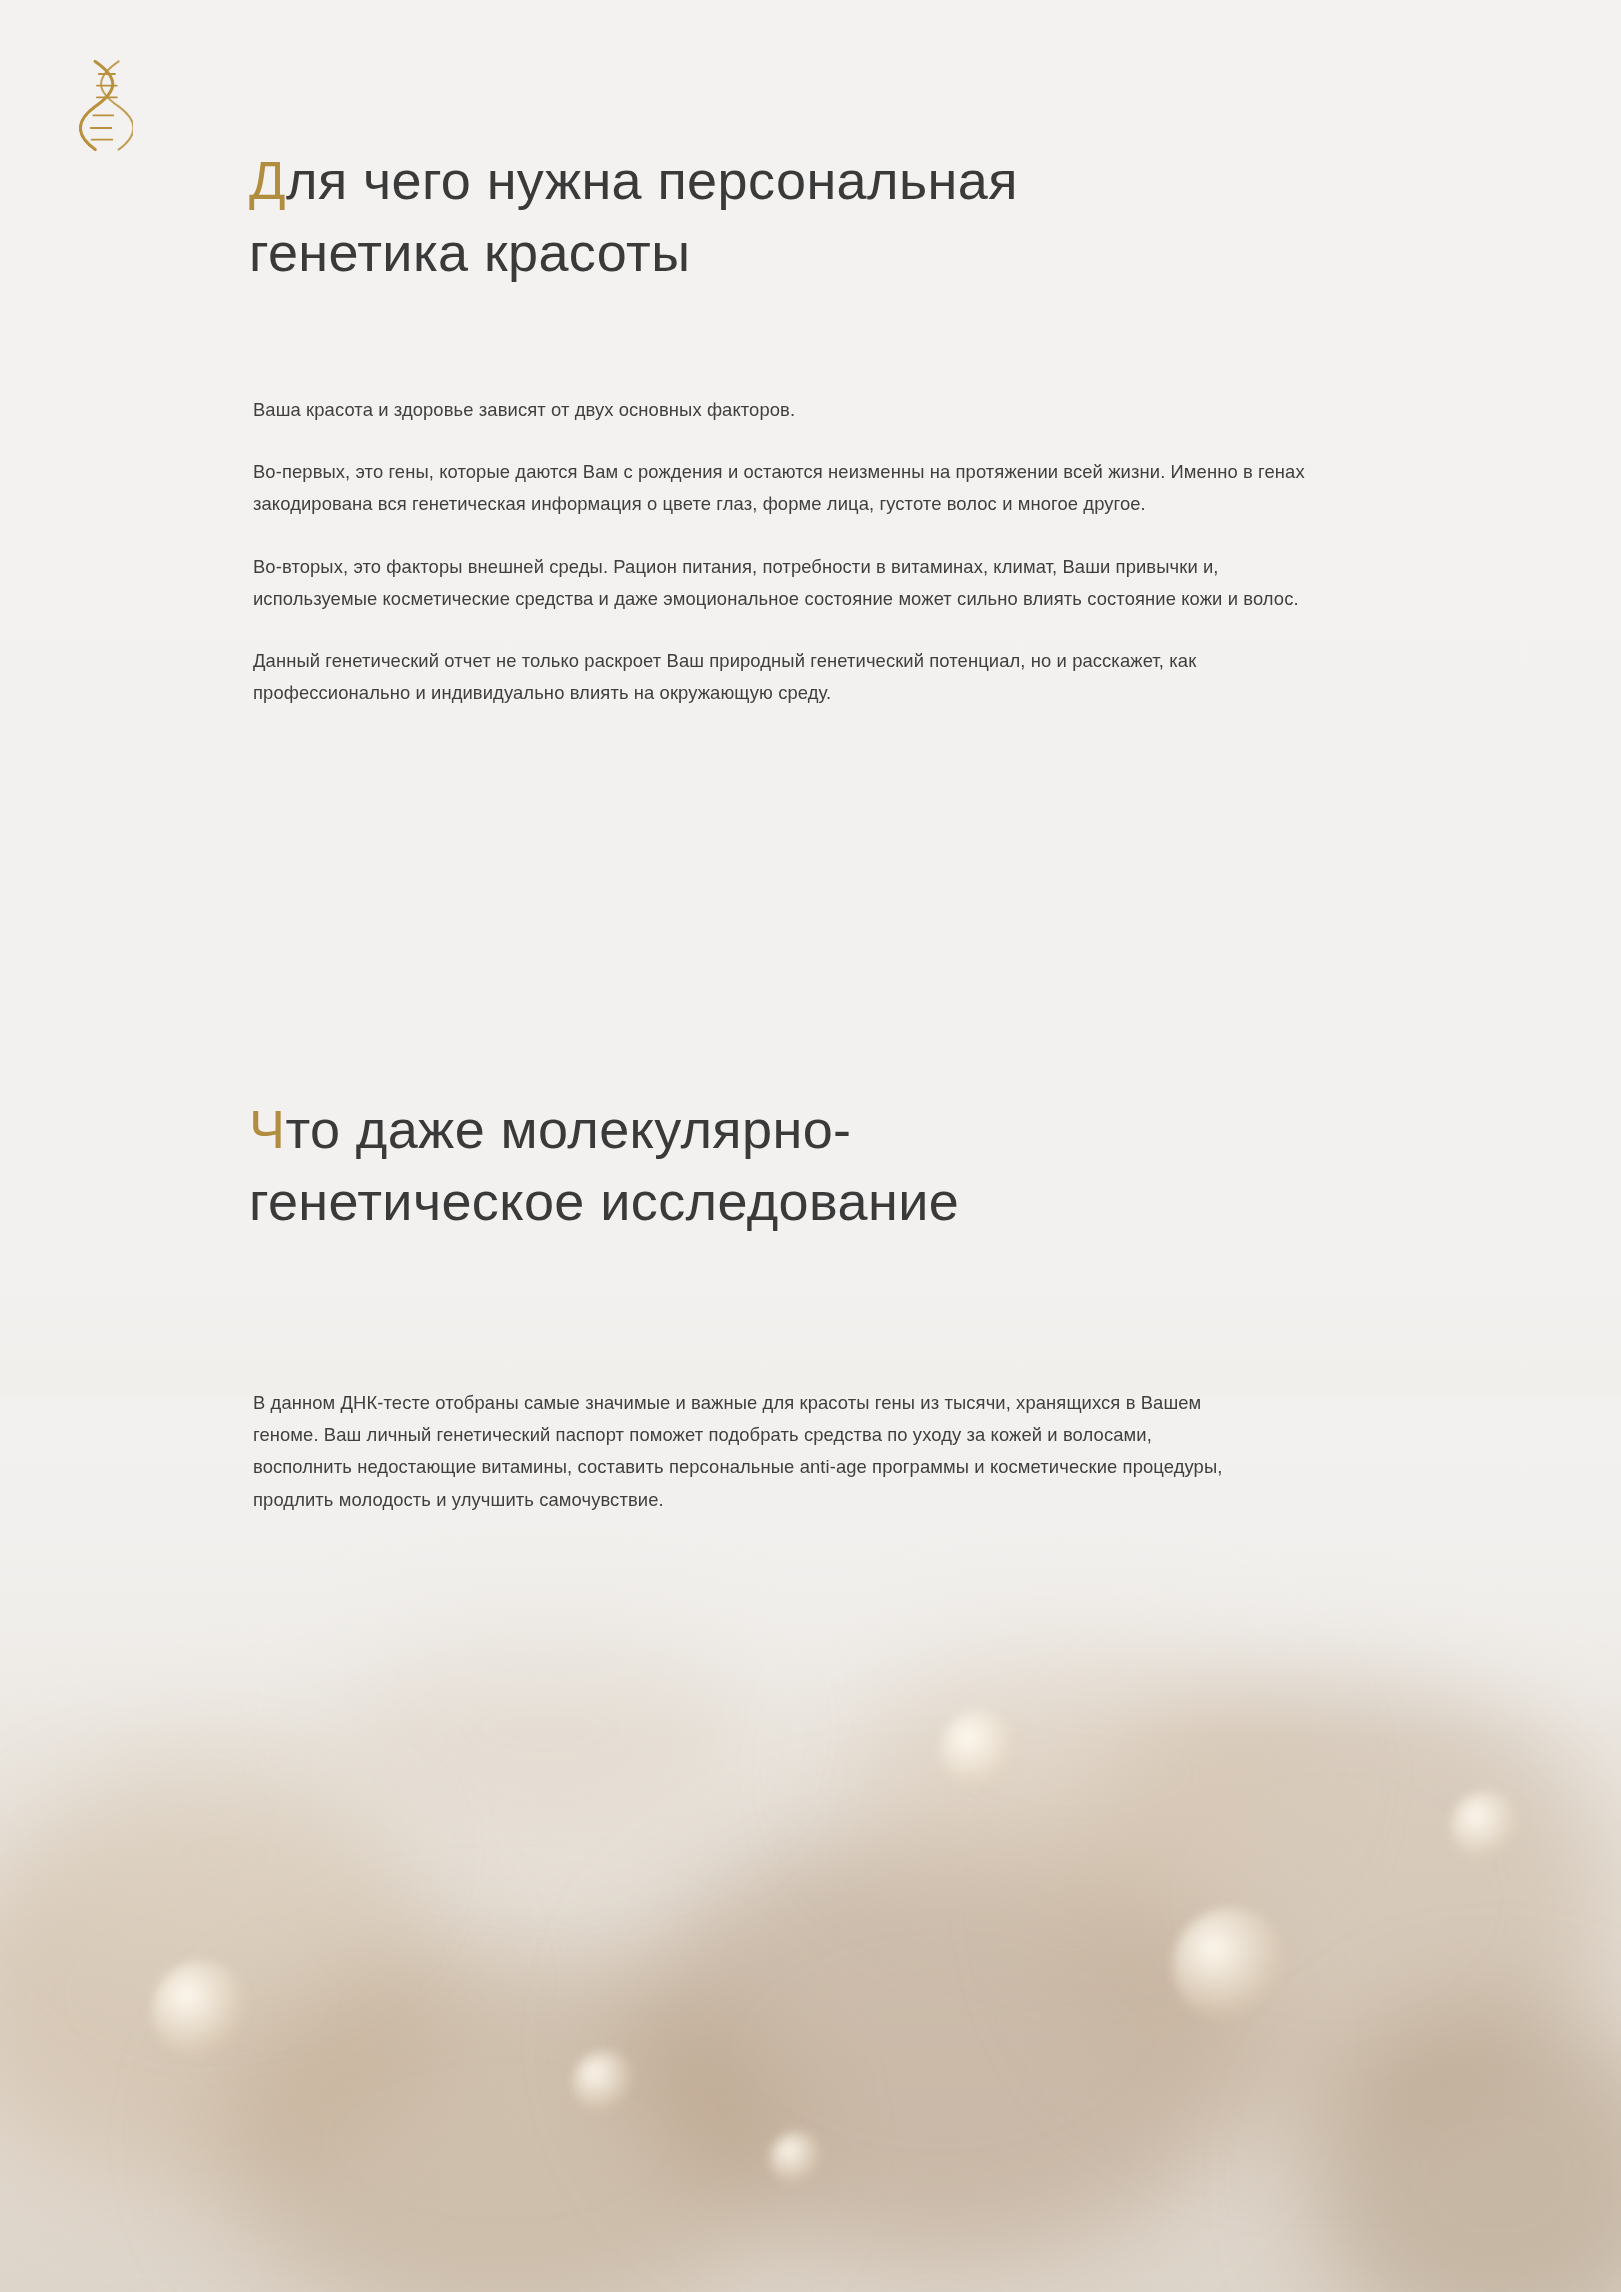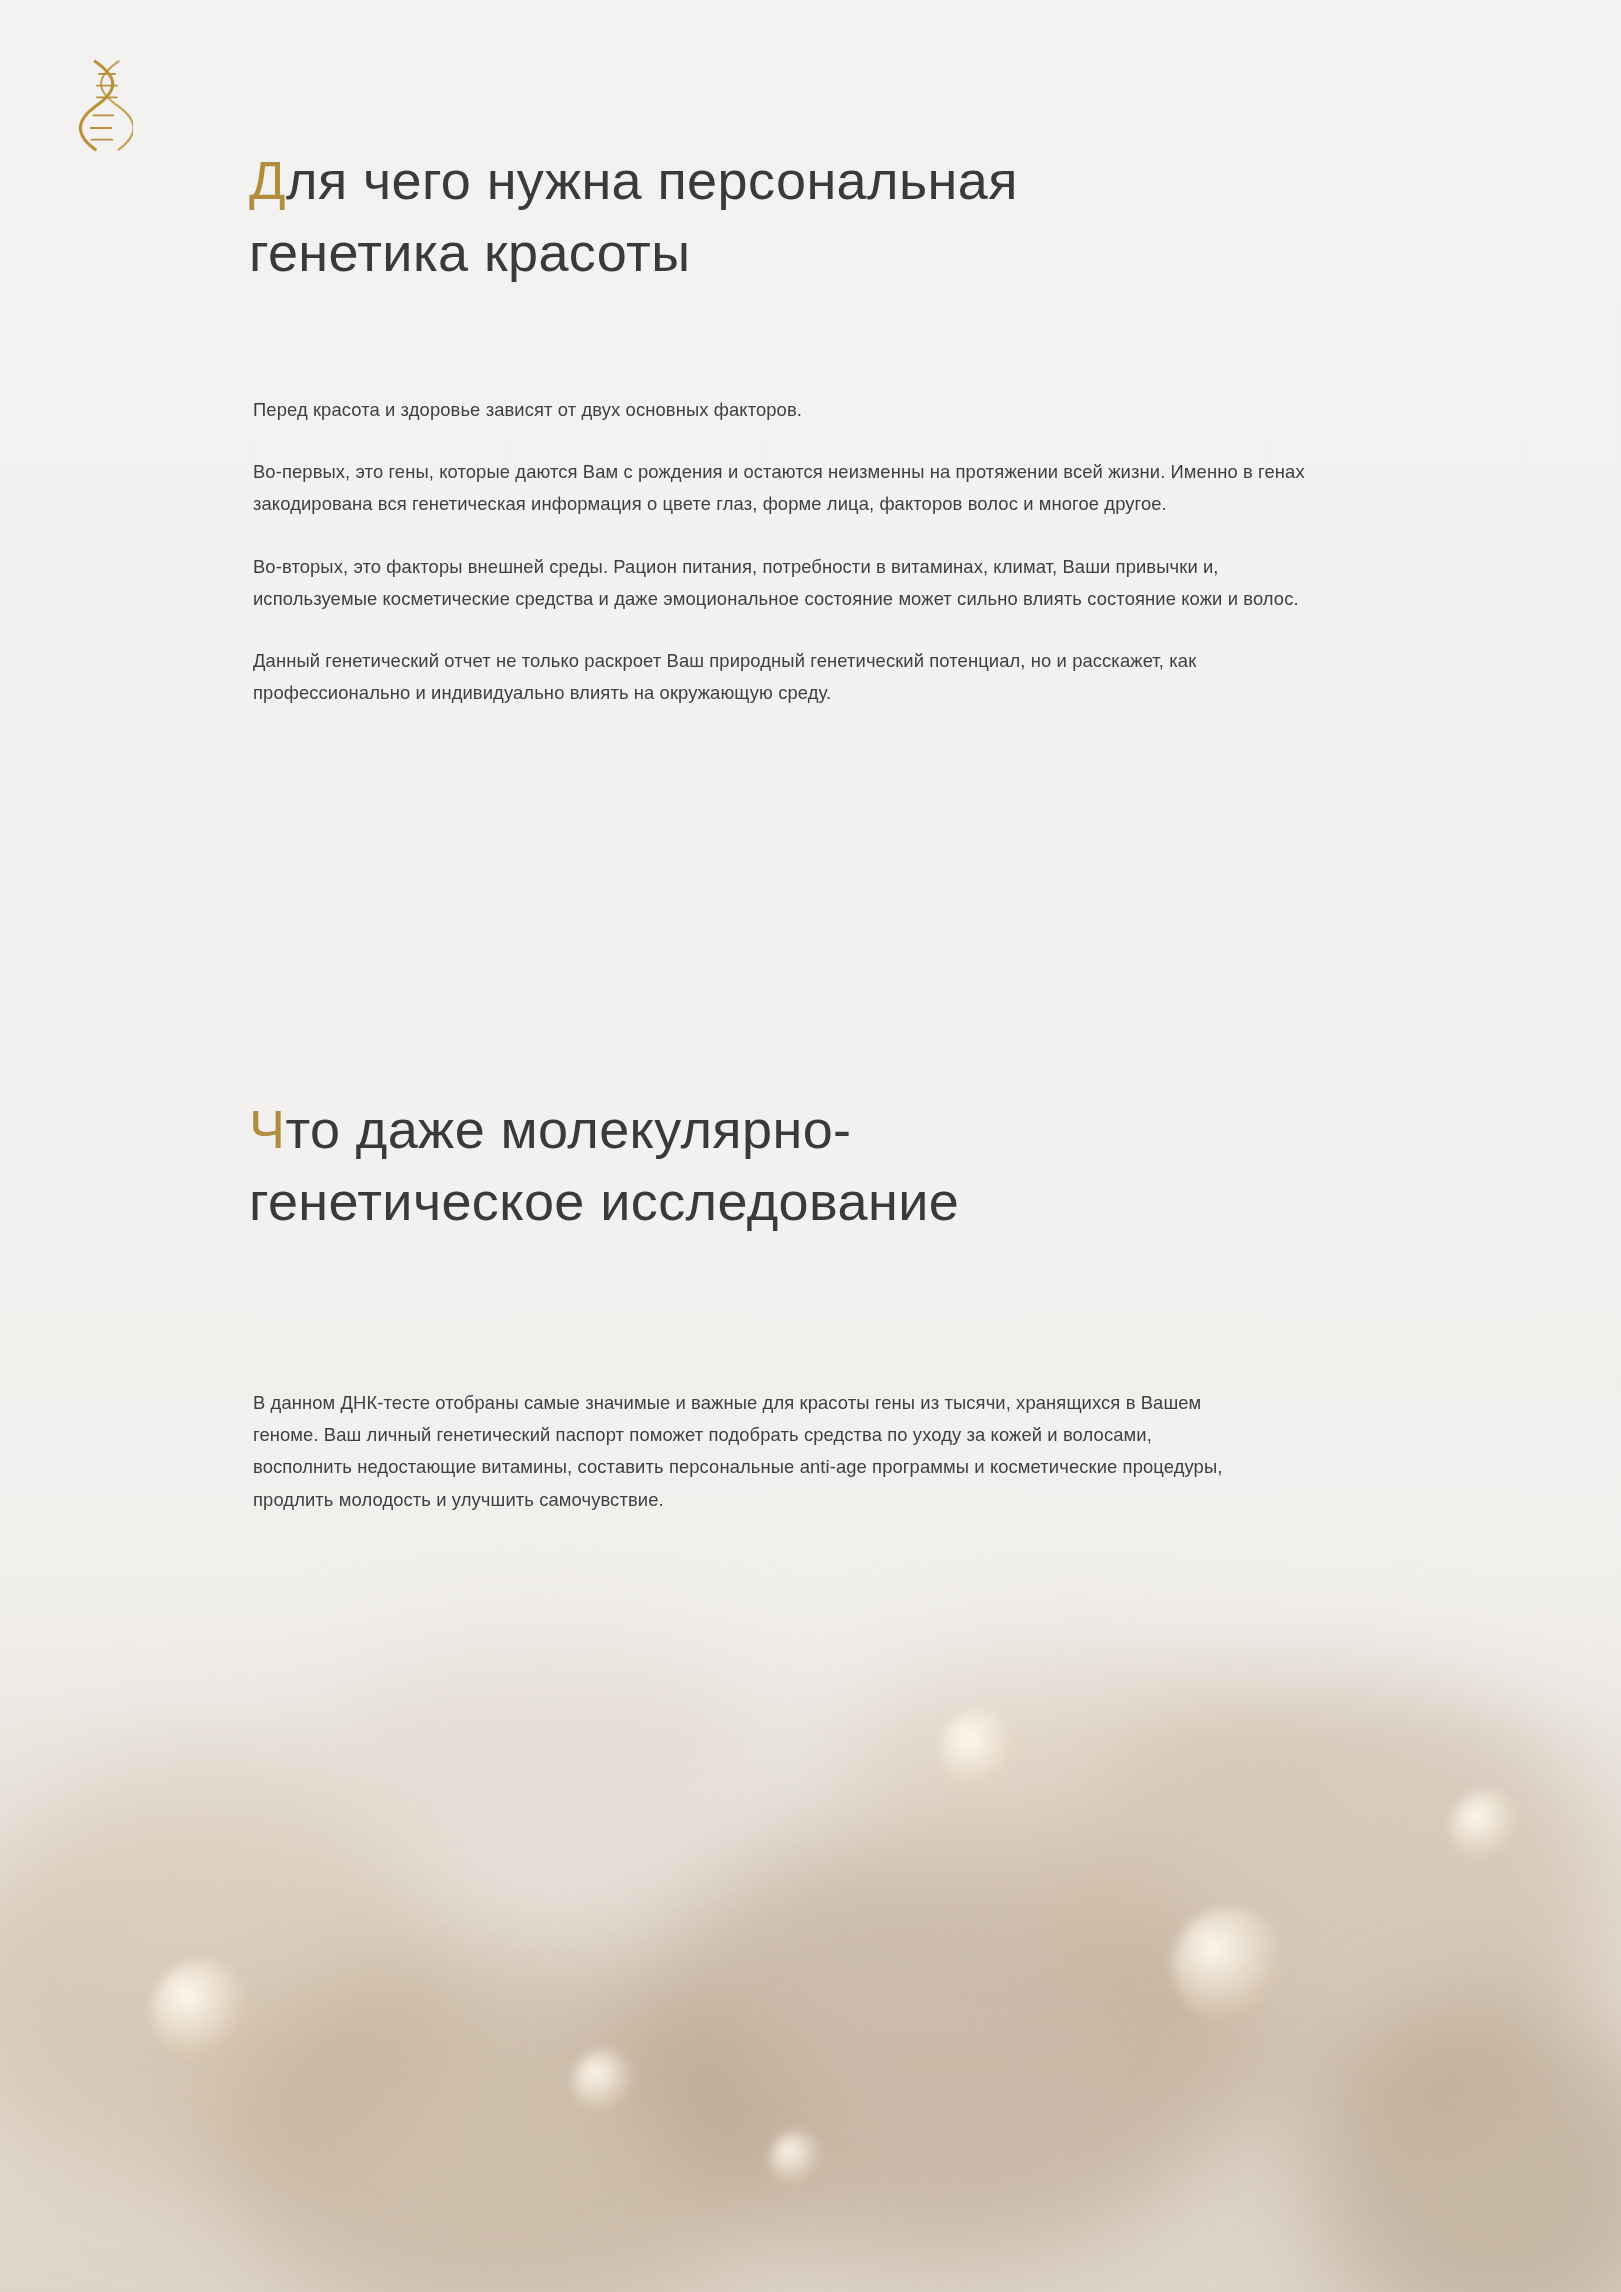--- a/index.html
+++ b/index.html
@@ -159,22 +159,22 @@
           <path d="M13 80 L 36 80" stroke-width="2"></path>
           <path d="M14 93 L 37 93" stroke-width="2"></path>
         </g>
       </svg>
     </div>
 
     <h1 class="section-heading" id="heading-1"><span class="drop">Д</span><span>ля чего нужна персональная
 генетика красоты</span></h1>
 
     <div class="para-block" id="paras-1">
-      <p class="para">Перед красота и здоровье зависят от двух основных факторов.</p>
-      <p class="para">Во-первых, это гены, которые даются Вам с рождения и остаются неизменны на протяжении всей жизни. Именно в генах закодирована вся генетическая информация о цвете глаз, форме лица, факторов волос и многое другое.</p>
+      <p class="para">Ваша красота и здоровье зависят от двух основных факторов.</p>
+      <p class="para">Во-первых, это гены, которые даются Вам с рождения и остаются неизменны на протяжении всей жизни. Именно в генах закодирована вся генетическая информация о цвете глаз, форме лица, густоте волос и многое другое.</p>
       <p class="para">Во-вторых, это факторы внешней среды. Рацион питания, потребности в витаминах, климат, Ваши привычки и, используемые косметические средства и даже эмоциональное состояние может сильно влиять состояние кожи и волос.</p>
       <p class="para">Данный генетический отчет не только раскроет Ваш природный генетический потенциал, но и расскажет, как профессионально и индивидуально влиять на окружающую среду.</p>
     </div>
 
     <h1 class="section-heading" id="heading-2"><span class="drop">Ч</span><span>то даже молекулярно-
 генетическое исследование</span></h1>
 
     <div class="para-block" id="paras-2">
       <p class="para">В данном ДНК-тесте отобраны самые значимые и важные для красоты гены из тысячи, хранящихся в Вашем геноме. Ваш личный генетический паспорт поможет подобрать средства по уходу за кожей и волосами, восполнить недостающие витамины, составить персональные anti-age программы и косметические процедуры, продлить молодость и улучшить самочувствие.</p>
     </div>

